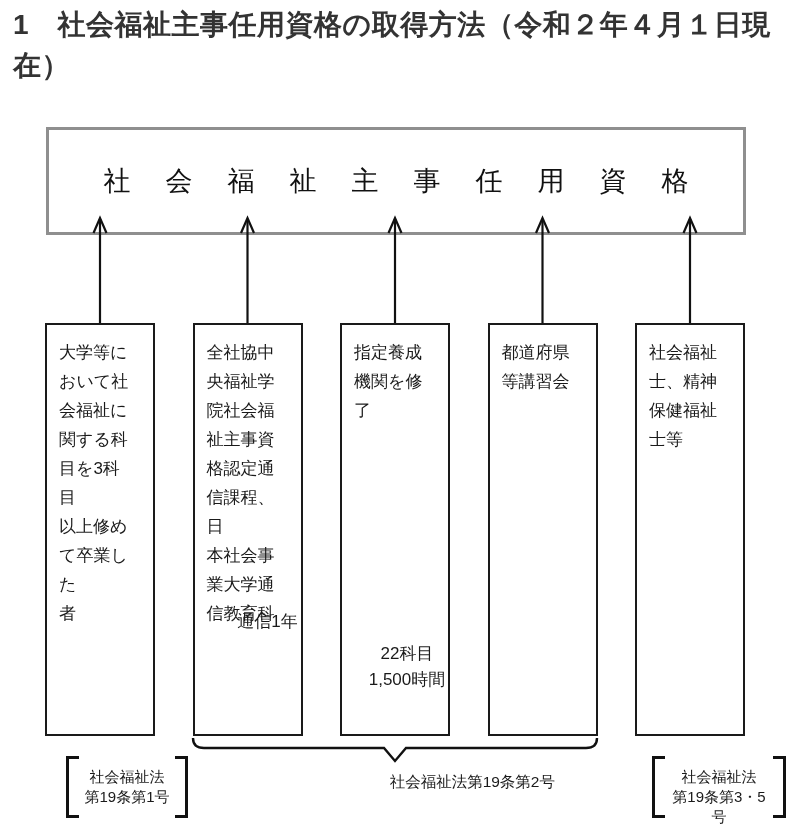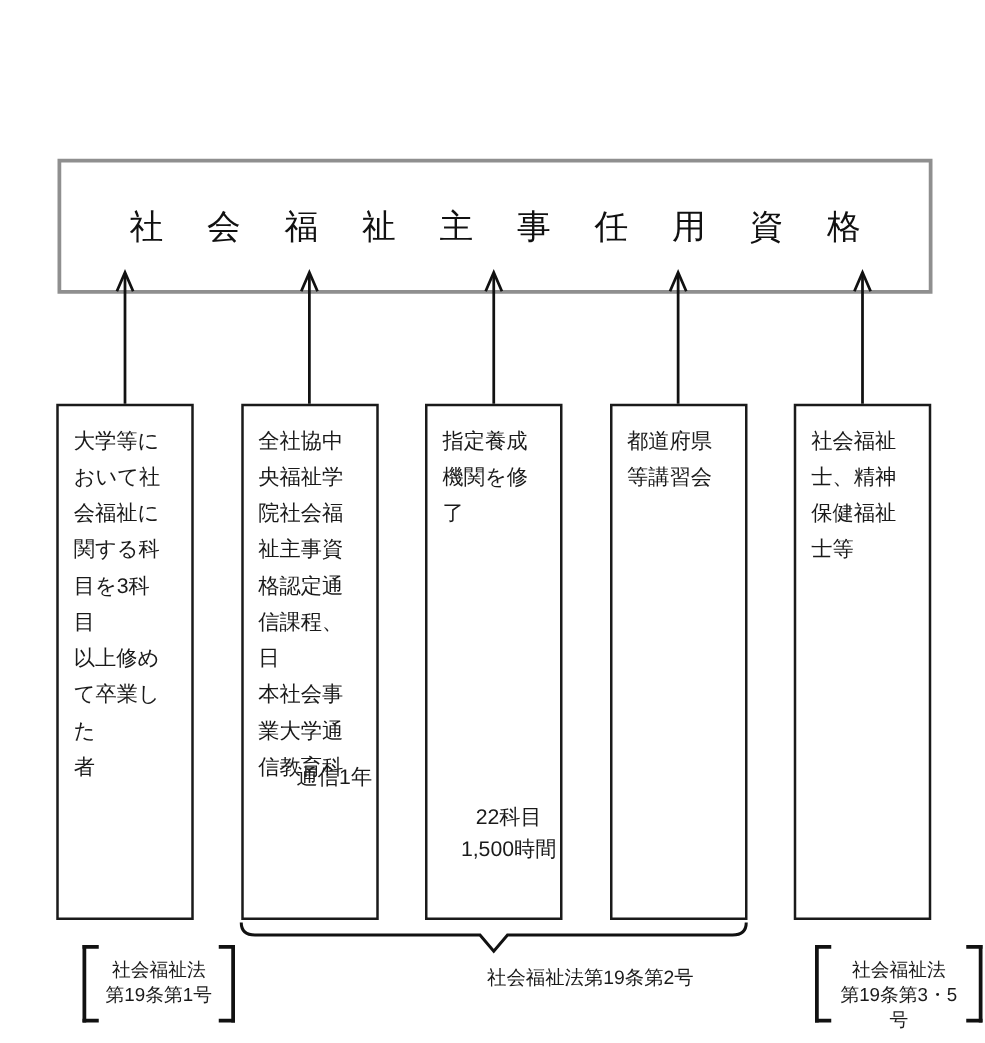--- a/index.html
+++ b/index.html
@@ -137,20 +137,22 @@
     text-align: right;
     font-size: 15.5px;
     color: #1a1a1a;
   }
 </style>
 </head>
 <body>
 
 <div class="page">
 
+  <h1 class="title">1　社会福祉主事任用資格の取得方法（令和２年４月１日現
+在）</h1>
 
   <div class="result-box">
     <span class="result-label">社会福祉主事任用資格</span>
   </div>
 
   <svg class="connectors" viewBox="0 0 788 834" xmlns="http://www.w3.org/2000/svg">
 
     <g stroke="#111111" stroke-width="2.2" fill="none">
       <path d="M100 326 L100 219"></path>
         <path d="M93.5 233 L100 218 L106.5 233"></path>

